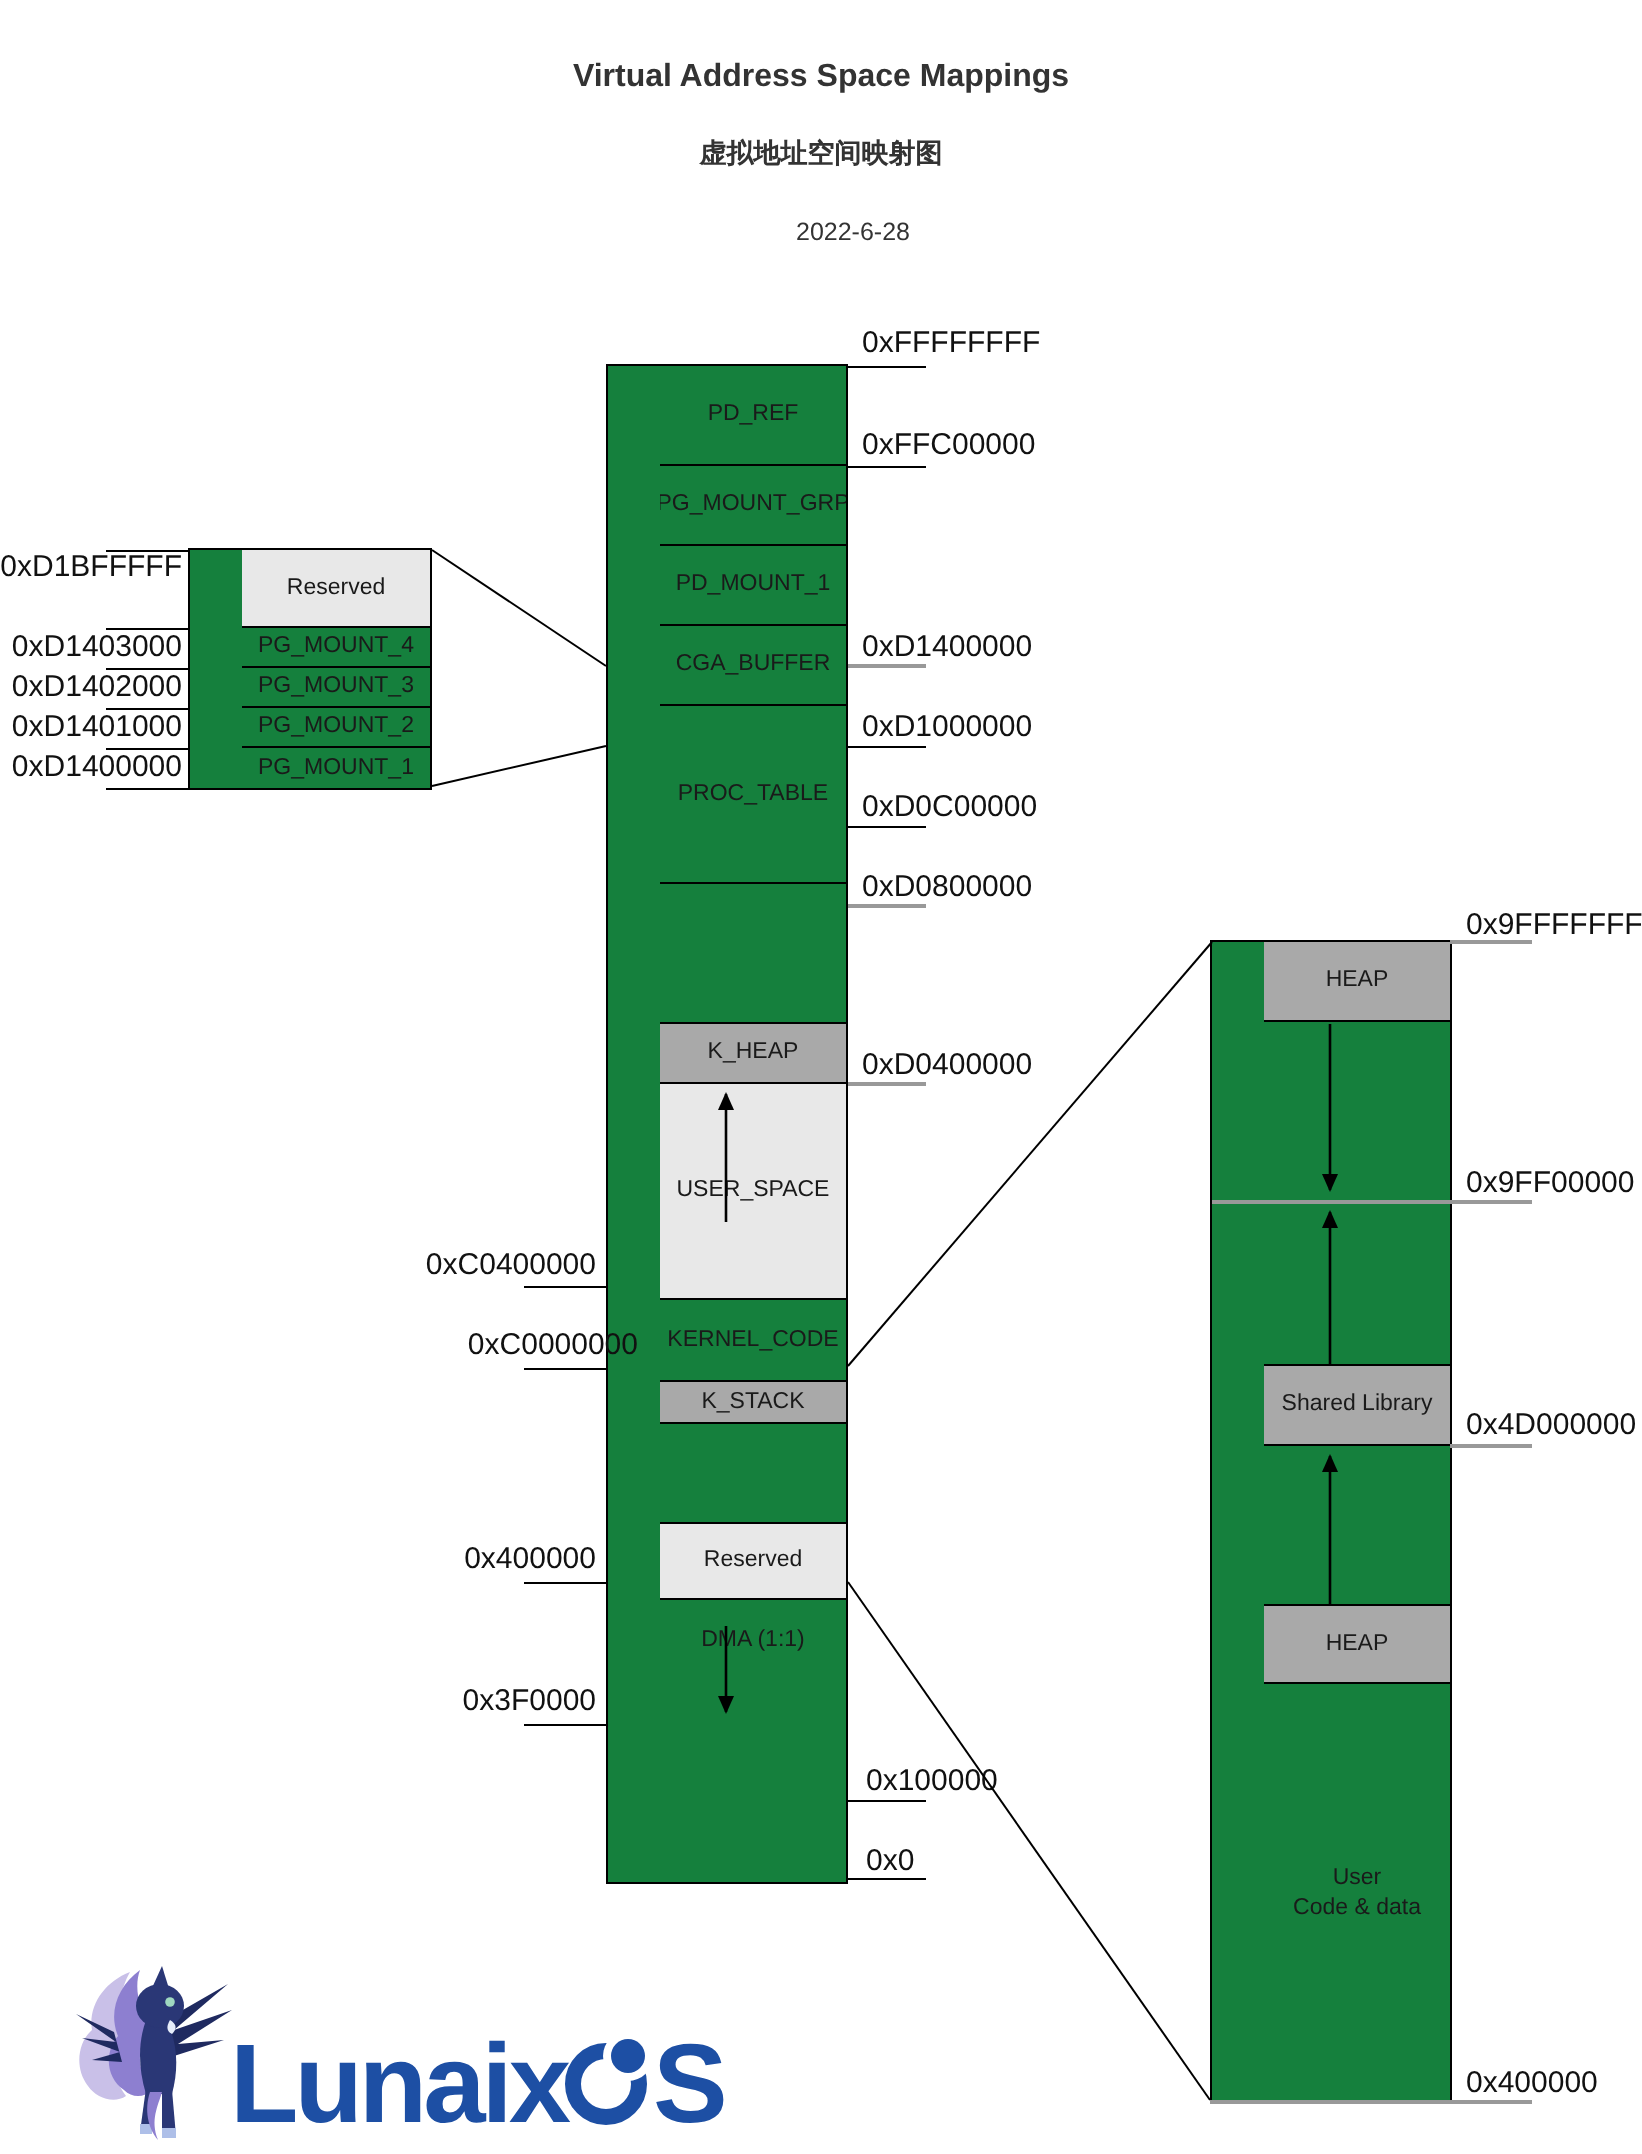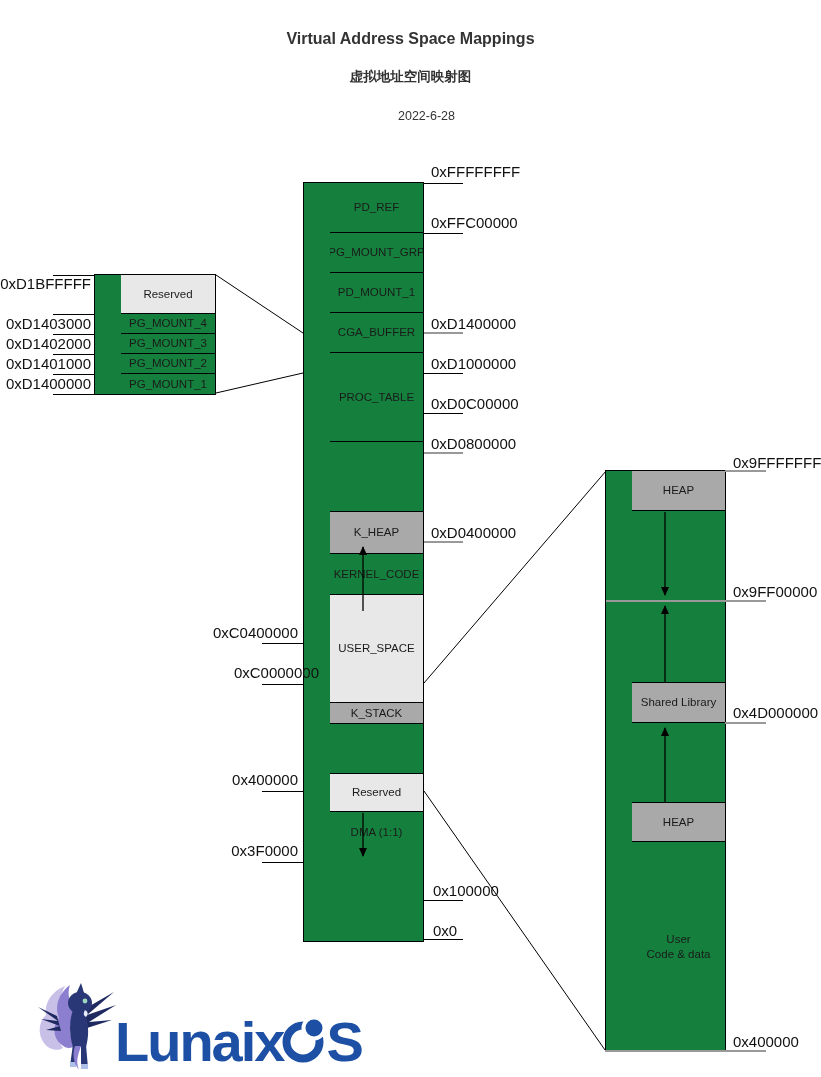--- a/index.html
+++ b/index.html
@@ -79,28 +79,28 @@
     <div class="region" style="height:40px;">
         <span>PD_MOUNT_1</span>
       </div>
     <div class="region" style="height:40px;">
         <span>CGA_BUFFER</span>
       </div>
     <div class="region" style="height:89px;">
         <span>PROC_TABLE</span>
       </div>
     <div class="region gap" style="height:70px;"></div>
-    <div class="region gray" style="height:42px;">
+    <div class="region gray" style="height:30px;">
         <span>K_HEAP</span>
+      </div>
+    <div class="region light" style="height:108px;">
+        <span>USER_SPACE</span>
       </div>
     <div class="region" style="height:41px;">
         <span>KERNEL_CODE</span>
-      </div>
-    <div class="region light" style="height:108px;">
-        <span>USER_SPACE</span>
       </div>
     <div class="region gray" style="height:21px;">
         <span>K_STACK</span>
       </div>
     <div class="region gap" style="height:50px;"></div>
     <div class="region light" style="height:38px;">
         <span>Reserved</span>
       </div>
     <div class="region" style="height:41px;">
         <span>DMA (1:1)</span>

